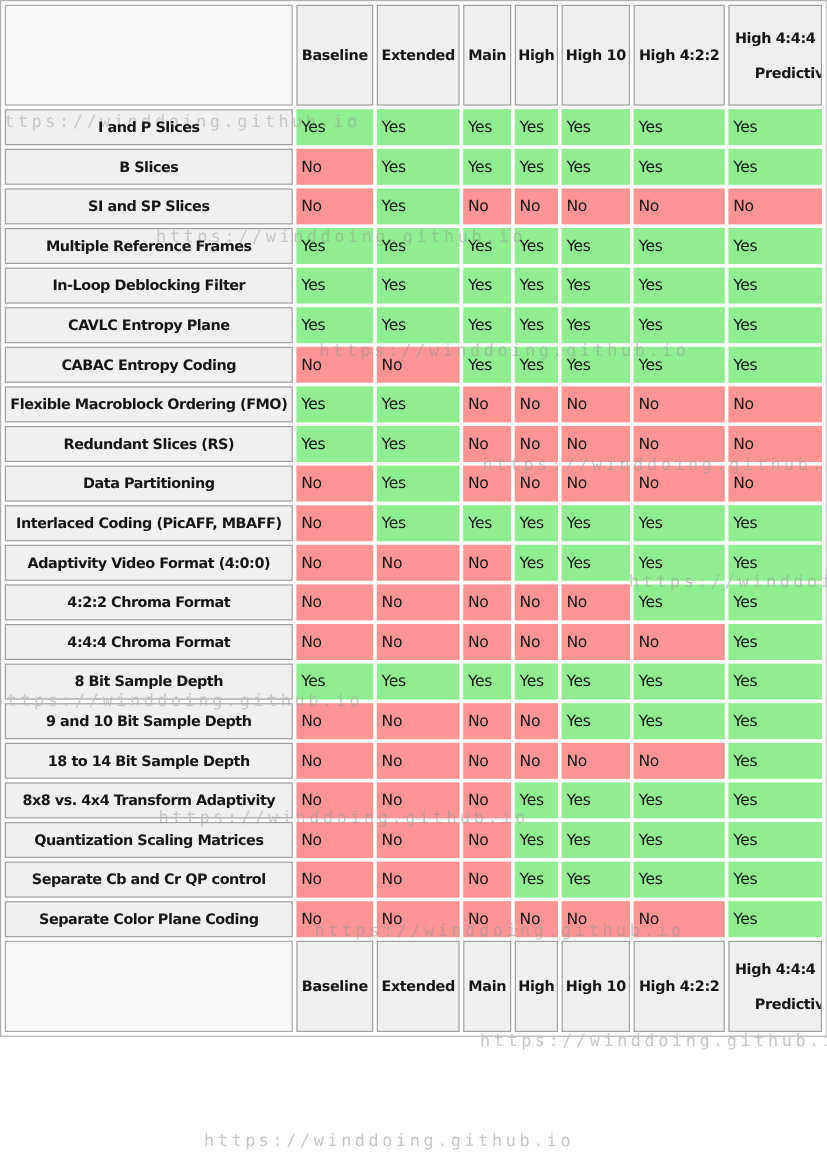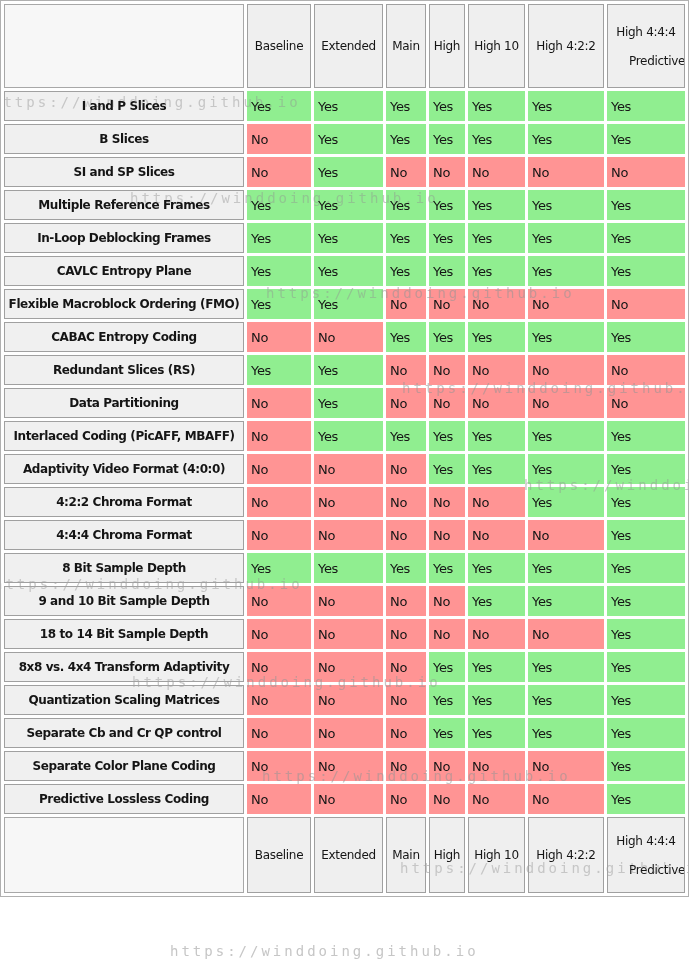--- a/index.html
+++ b/index.html
@@ -24,21 +24,21 @@
     color:#151515;
     overflow:hidden;
   }
   th.corner-cell{
     background:#f7f7f7;
     border:1px solid #a8a8a8;
   }
   th.col-head{
     background:#efefef;
     border:1px solid #a0a0a0;
-    font-weight:normal;
+    font-weight:bold;
     font-size:12px;
     letter-spacing:-0.3px;
     text-align:center;
     vertical-align:middle;
     height:84px;
     padding:1px 1px;
     white-space:nowrap;
   }
   tfoot th.col-head{height:76px;}
   th.col-head .line{display:block;}
@@ -159,60 +159,60 @@
           <th class="row-label">Multiple Reference Frames</th>
           <td class="value-cell yes">Yes</td>
           <td class="value-cell yes">Yes</td>
           <td class="value-cell yes">Yes</td>
           <td class="value-cell yes">Yes</td>
           <td class="value-cell yes">Yes</td>
           <td class="value-cell yes">Yes</td>
           <td class="value-cell yes">Yes</td>
         </tr>
         <tr>
-          <th class="row-label">In-Loop Deblocking Frames</th>
+          <th class="row-label">In-Loop Deblocking Filter</th>
           <td class="value-cell yes">Yes</td>
           <td class="value-cell yes">Yes</td>
           <td class="value-cell yes">Yes</td>
           <td class="value-cell yes">Yes</td>
           <td class="value-cell yes">Yes</td>
           <td class="value-cell yes">Yes</td>
           <td class="value-cell yes">Yes</td>
         </tr>
         <tr>
           <th class="row-label">CAVLC Entropy Plane</th>
           <td class="value-cell yes">Yes</td>
           <td class="value-cell yes">Yes</td>
           <td class="value-cell yes">Yes</td>
           <td class="value-cell yes">Yes</td>
           <td class="value-cell yes">Yes</td>
           <td class="value-cell yes">Yes</td>
           <td class="value-cell yes">Yes</td>
         </tr>
         <tr>
+          <th class="row-label">CABAC Entropy Coding</th>
+          <td class="value-cell no">No</td>
+          <td class="value-cell no">No</td>
+          <td class="value-cell yes">Yes</td>
+          <td class="value-cell yes">Yes</td>
+          <td class="value-cell yes">Yes</td>
+          <td class="value-cell yes">Yes</td>
+          <td class="value-cell yes">Yes</td>
+        </tr>
+        <tr>
           <th class="row-label">Flexible Macroblock Ordering (FMO)</th>
           <td class="value-cell yes">Yes</td>
           <td class="value-cell yes">Yes</td>
           <td class="value-cell no">No</td>
           <td class="value-cell no">No</td>
           <td class="value-cell no">No</td>
           <td class="value-cell no">No</td>
           <td class="value-cell no">No</td>
         </tr>
         <tr>
-          <th class="row-label">CABAC Entropy Coding</th>
-          <td class="value-cell no">No</td>
-          <td class="value-cell no">No</td>
-          <td class="value-cell yes">Yes</td>
-          <td class="value-cell yes">Yes</td>
-          <td class="value-cell yes">Yes</td>
-          <td class="value-cell yes">Yes</td>
-          <td class="value-cell yes">Yes</td>
-        </tr>
-        <tr>
           <th class="row-label">Redundant Slices (RS)</th>
           <td class="value-cell yes">Yes</td>
           <td class="value-cell yes">Yes</td>
           <td class="value-cell no">No</td>
           <td class="value-cell no">No</td>
           <td class="value-cell no">No</td>
           <td class="value-cell no">No</td>
           <td class="value-cell no">No</td>
         </tr>
         <tr>
@@ -320,30 +320,20 @@
           <td class="value-cell no">No</td>
           <td class="value-cell no">No</td>
           <td class="value-cell no">No</td>
           <td class="value-cell yes">Yes</td>
           <td class="value-cell yes">Yes</td>
           <td class="value-cell yes">Yes</td>
           <td class="value-cell yes">Yes</td>
         </tr>
         <tr>
           <th class="row-label">Separate Color Plane Coding</th>
-          <td class="value-cell no">No</td>
-          <td class="value-cell no">No</td>
-          <td class="value-cell no">No</td>
-          <td class="value-cell no">No</td>
-          <td class="value-cell no">No</td>
-          <td class="value-cell no">No</td>
-          <td class="value-cell yes">Yes</td>
-        </tr>
-        <tr>
-          <th class="row-label">Predictive Lossless Coding</th>
           <td class="value-cell no">No</td>
           <td class="value-cell no">No</td>
           <td class="value-cell no">No</td>
           <td class="value-cell no">No</td>
           <td class="value-cell no">No</td>
           <td class="value-cell no">No</td>
           <td class="value-cell yes">Yes</td>
         </tr>
       </tbody>
     <tfoot>

